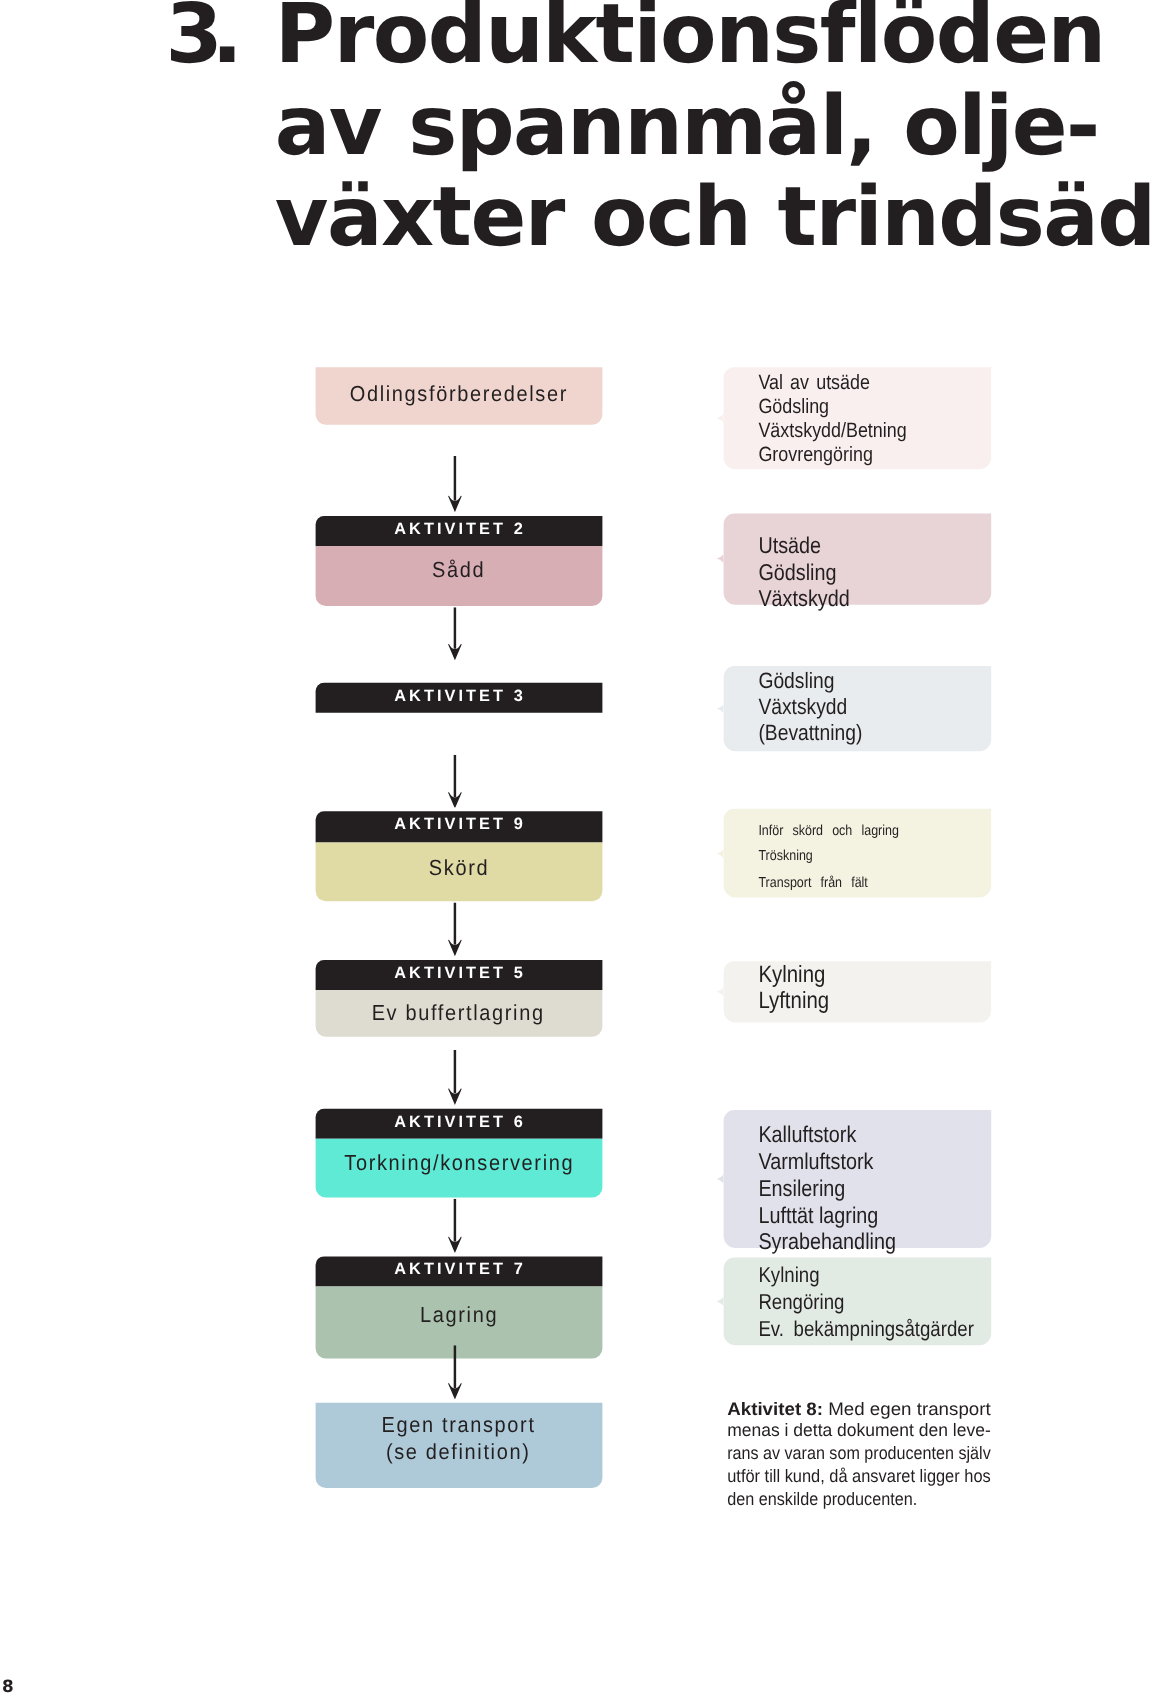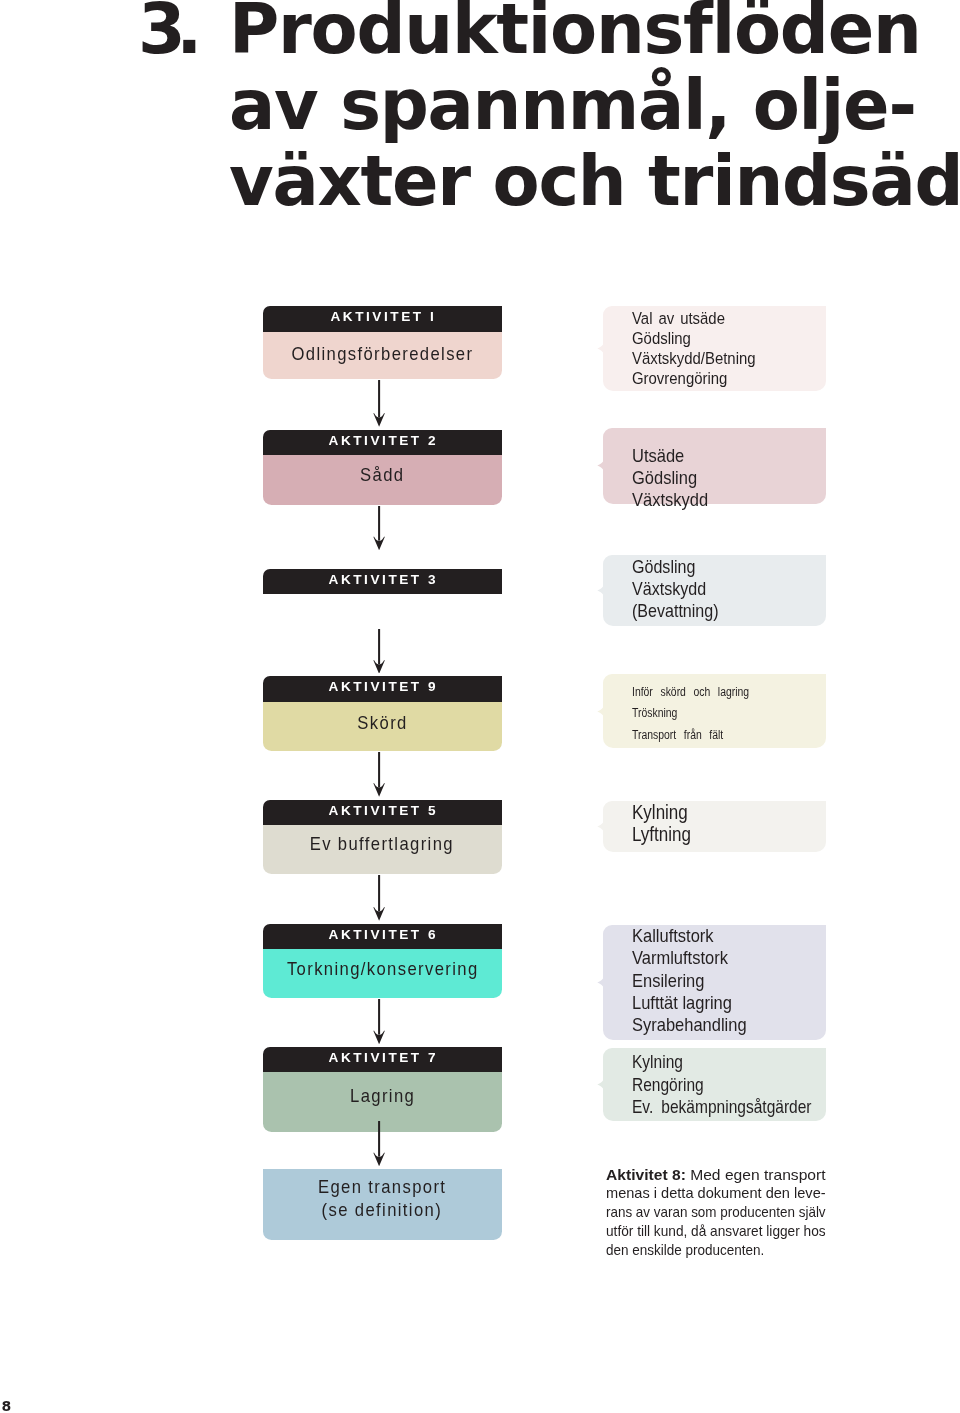--- a/index.html
+++ b/index.html
@@ -18,21 +18,21 @@
   .fhead{height:25.5px;background:#231f20;color:#fff;font-weight:bold;font-size:13.6px;
          letter-spacing:2.55px;text-align:center;line-height:22.5px;
          border-radius:7px 0 0 0;text-indent:2.2px;}
   .fbody span.sc{display:inline-block;transform:scaleX(0.915);}
   .fbody{text-align:center;color:#231f20;font-size:18.2px;letter-spacing:1.5px;
          border-radius:0 0 8.5px 8.5px;}
   .b1{top:306px;}   .b1 .fbody{height:47.5px;line-height:44.6px;background:#EFD5CE;}
   .b2{top:429.5px;} .b2 .fbody{height:49.5px;line-height:41.8px;background:#D6AEB4;}
   .b3{top:552.5px;margin-top:16px;} .b3 .fbody{height:49.5px;line-height:47.4px;background:#B5C5CD;}
   .b4{top:676px;}   .b4 .fbody{height:49.5px;line-height:43.8px;background:#E0DAA4;}
-  .b5{top:799.5px;} .b5 .fbody{height:49.0px;line-height:39.9px;background:#DEDCD0;}
+  .b5{top:799.5px;} .b5 .fbody{height:39px;line-height:39.9px;background:#DEDCD0;}
   .b6{top:923.5px;} .b6 .fbody{height:48.5px;line-height:41.6px;background:#5eead4;}
   .b7{top:1046.5px;}.b7 .fbody{height:60px;line-height:49.1px;background:#AAC2AE;}
   .b8{top:1169px;}  .b8 .fbody{height:64.5px;line-height:23.4px;padding-top:6.9px;
        background:#AECAD9;}
   
   .callout{position:absolute;left:603px;width:222.5px;
            letter-spacing:0px;border-radius:9px 0 10px 10px;color:#231f20;}
   .callout .inner{padding-left:28.6px;}
   .callout .inner>div{white-space:nowrap;transform:scaleX(0.868);transform-origin:0 50%;}
   .ctail{position:absolute;left:-5.8px;top:50%;margin-top:-6.5px;
@@ -41,21 +41,21 @@
   .c1 .inner{font-size:17.2px;word-spacing:2.1px;padding-top:3.4px;line-height:19.85px;}
   .c2{top:428.3px;height:75.4px;background:#E8D3D6;}
   .c2 .inner{font-size:19px;word-spacing:0px;padding-top:17px;line-height:22.1px;}
   .c3{top:555.3px;height:71px;background:#E8ECEE;}
   .c3 .inner{font-size:18.5px;word-spacing:0px;padding-top:0.8px;line-height:22.1px;}
   .c4{top:674.4px;height:74.1px;background:#F4F2E1;}
   .c4 .inner{font-size:12px;word-spacing:5.4px;padding-top:7.2px;line-height:21.8px;}
   .c5{top:800.7px;height:51.8px;background:#F3F2EE;}
   .c5 .inner{font-size:19.6px;word-spacing:0px;padding-top:0px;line-height:22.1px;}
   .c6{top:925px;height:114.5px;background:#E1E1EB;}
-  .c6 .inner{font-size:19.0px;word-spacing:0px;padding-top:0;line-height:22.3px;}
+  .c6 .inner{font-size:19.0px;word-spacing:0px;padding-top:11px;line-height:22.3px;}
   .c7{top:1047.7px;height:73.5px;background:#E2EAE4;}
   .c7 .inner{font-size:17.9px;word-spacing:4.3px;padding-top:3.6px;line-height:22.3px;}
   .c1 .ctail path{fill:#F8EFEE;}
   .c2 .ctail path{fill:#E8D3D6;}
   .c3 .ctail path{fill:#E8ECEE;}
   .c4 .ctail path{fill:#F4F2E1;}
   .c5 .ctail path{fill:#F3F2EE;}
   .c6 .ctail path{fill:#E1E1EB;}
   .c7 .ctail path{fill:#E2EAE4;}
   
@@ -87,21 +87,20 @@
 
   <div class="title">
     <span class="tline"><span class="num">3.</span><span>Produktionsflöden</span></span>
     <span class="tline">av spannmål, olje-</span>
     <span class="tline">växter och trindsäd</span>
   </div>
 
   <div class="flow">
 
     <div class="fbox b1">
-      <div class="fhead">AKTIVITET I</div>
       <div class="fbody"><span class="sc">Odlingsförberedelser</span></div>
     </div>
 
     <div class="fbox b2">
       <div class="fhead">AKTIVITET 2</div>
       <div class="fbody"><span class="sc">Sådd</span></div>
     </div>
 
     <div class="fbox b3">
       <div class="fhead">AKTIVITET 3</div>

